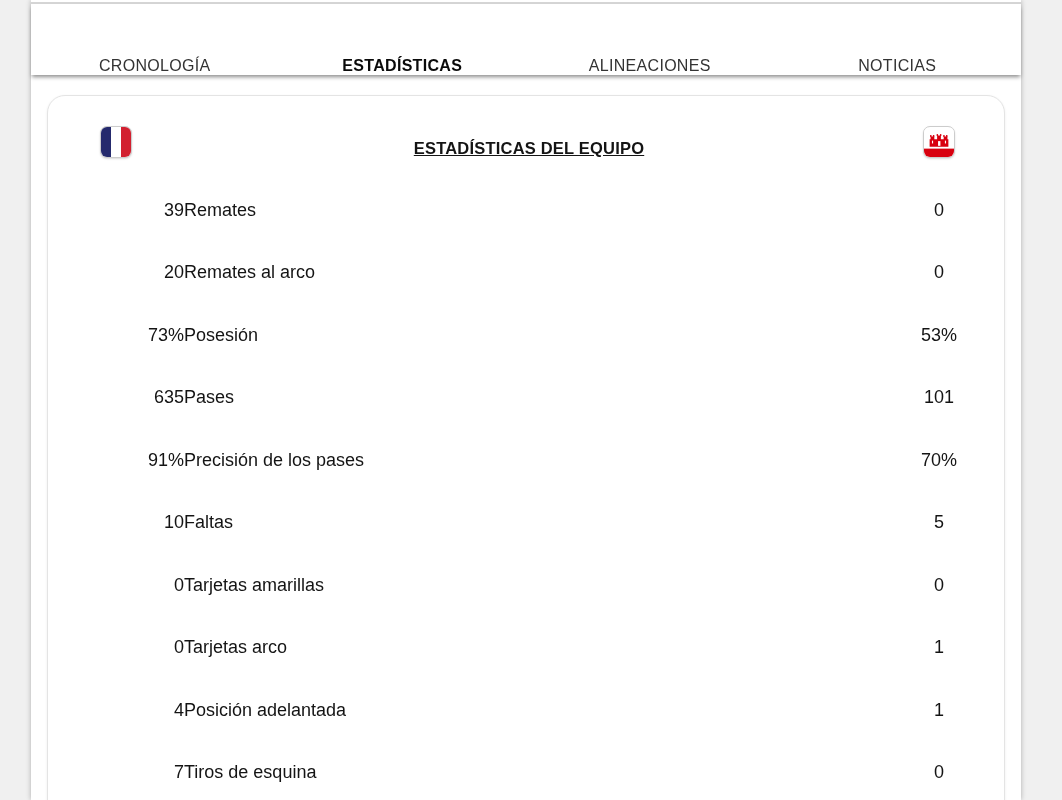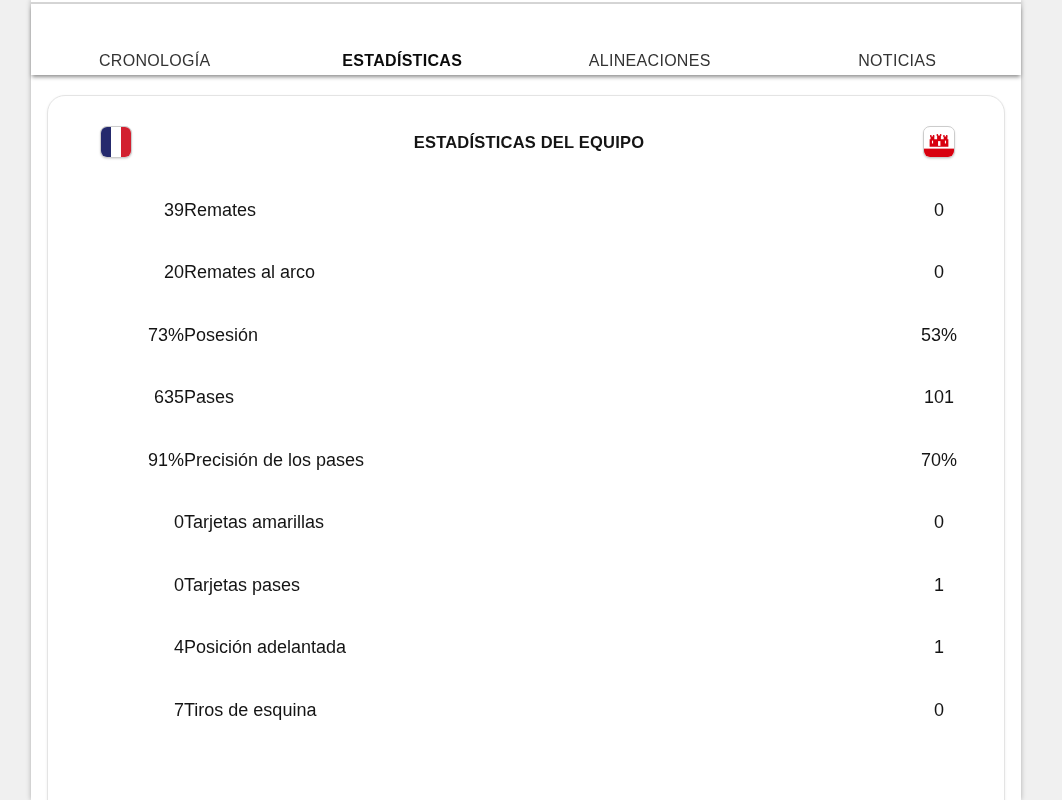--- a/index.html
+++ b/index.html
@@ -36,51 +36,51 @@
     height:71px;
     background:#ffffff;
     display:flex;
     align-items:stretch;
     position:relative;
     box-shadow:0 3px 4px -1px rgba(0,0,0,0.45);
   }
   .tab{
     flex:1;
     display:flex;
-    align-items:flex-start;
+    align-items:flex-end;
     justify-content:center;
     cursor:pointer;
     font-size:16px;
     letter-spacing:0.3px;
     color:var(--tab-text);
     text-transform:uppercase;
     user-select:none;
-    margin-top:48px;
   }
   .tab.active{
     color:var(--tab-active-text);
     font-weight:bold;
   }
   .main-area{
     padding:20px 16px 0 16px;
     background:#ffffff;
   }
   .stats-card{
     background:#ffffff;
     border:1px solid var(--card-border);
     border-radius:18px;
     box-shadow:0 1px 3px rgba(0,0,0,0.07);
     height:736px;
     padding-top:30px;
     overflow:hidden;
   }
   .card-header{
     display:flex;
-    align-items:center;
+    align-items:flex-end;
     height:32px;
+    text-decoration:underline;
   }
   .flag-cell-home{width:136px;display:flex;justify-content:center;align-items:center;}
   .flag-cell-away{width:130px;display:flex;justify-content:center;align-items:center;}
   .card-title{
     flex:1;
     text-align:center;
     font-size:16.5px;
     font-weight:600;
     letter-spacing:0.2px;
     color:var(--stat-text);
@@ -198,30 +198,35 @@
     <div class="stat-label">Pases</div>
     <div class="away-val">101</div>
   </div>
 
   <div class="stat-row">
     <div class="home-val">91%</div>
     <div class="stat-label">Precisión de los pases</div>
     <div class="away-val">70%</div>
   </div>
 
+  <div class="stat-row">
+    <div class="home-val">10</div>
+    <div class="stat-label">Faltas</div>
+    <div class="away-val">5</div>
+  </div>
 
   <div class="stat-row">
     <div class="home-val">0</div>
     <div class="stat-label">Tarjetas amarillas</div>
     <div class="away-val">0</div>
   </div>
 
   <div class="stat-row">
     <div class="home-val">0</div>
-    <div class="stat-label">Tarjetas pases</div>
+    <div class="stat-label">Tarjetas arco</div>
     <div class="away-val">1</div>
   </div>
 
   <div class="stat-row">
     <div class="home-val">4</div>
     <div class="stat-label">Posición adelantada</div>
     <div class="away-val">1</div>
   </div>
 
   <div class="stat-row">

